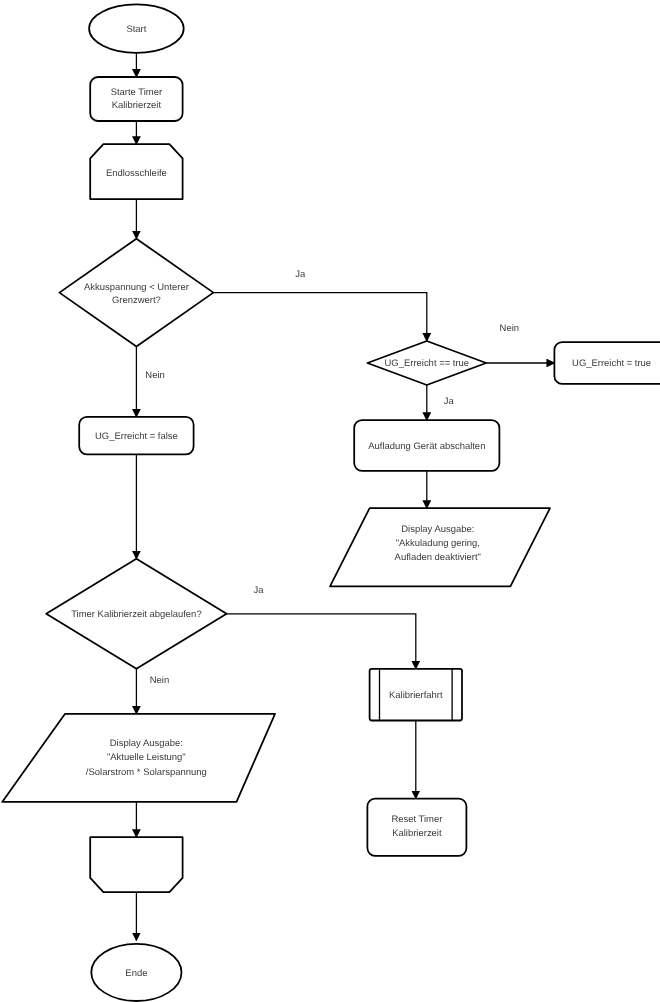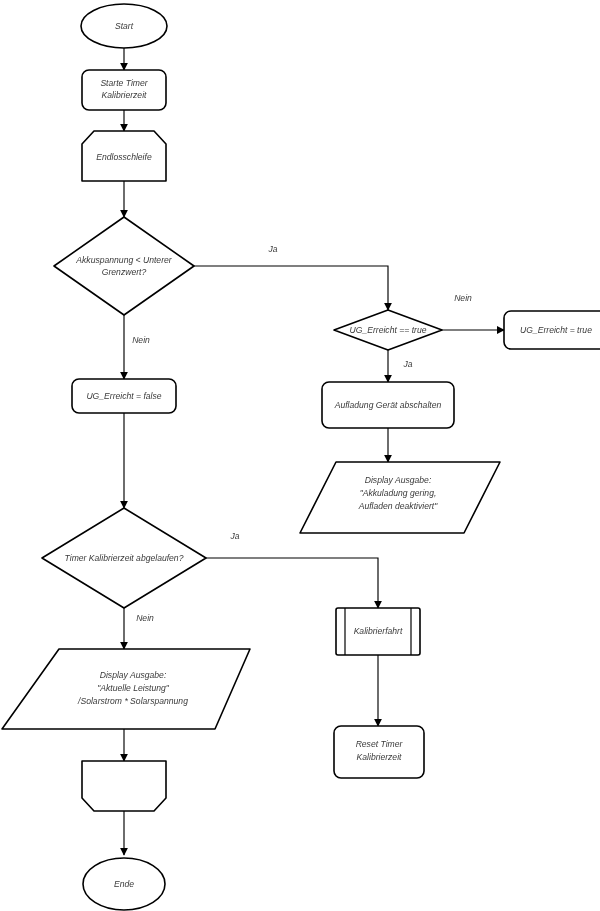--- a/index.html
+++ b/index.html
@@ -7,21 +7,20 @@
   body{
     font-family:"Liberation Sans", sans-serif;
     -webkit-font-smoothing:antialiased;
   }
   #canvas{
     position:relative;
     width:600px;
     height:911px;
     background:#ffffff;
     overflow:hidden;
-    font-style:italic;
   }
   #diagram{
     position:absolute;
     left:0; top:0;
     width:600px;
     height:911px;
   }
   .shape-label{
     font-size:8.6px;
     fill:#3a3a3a;

